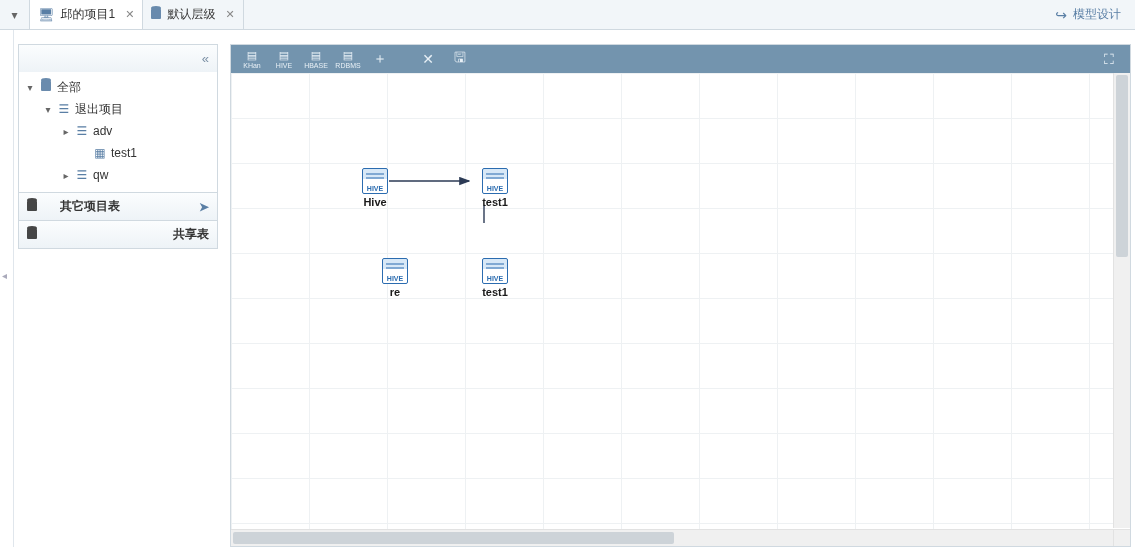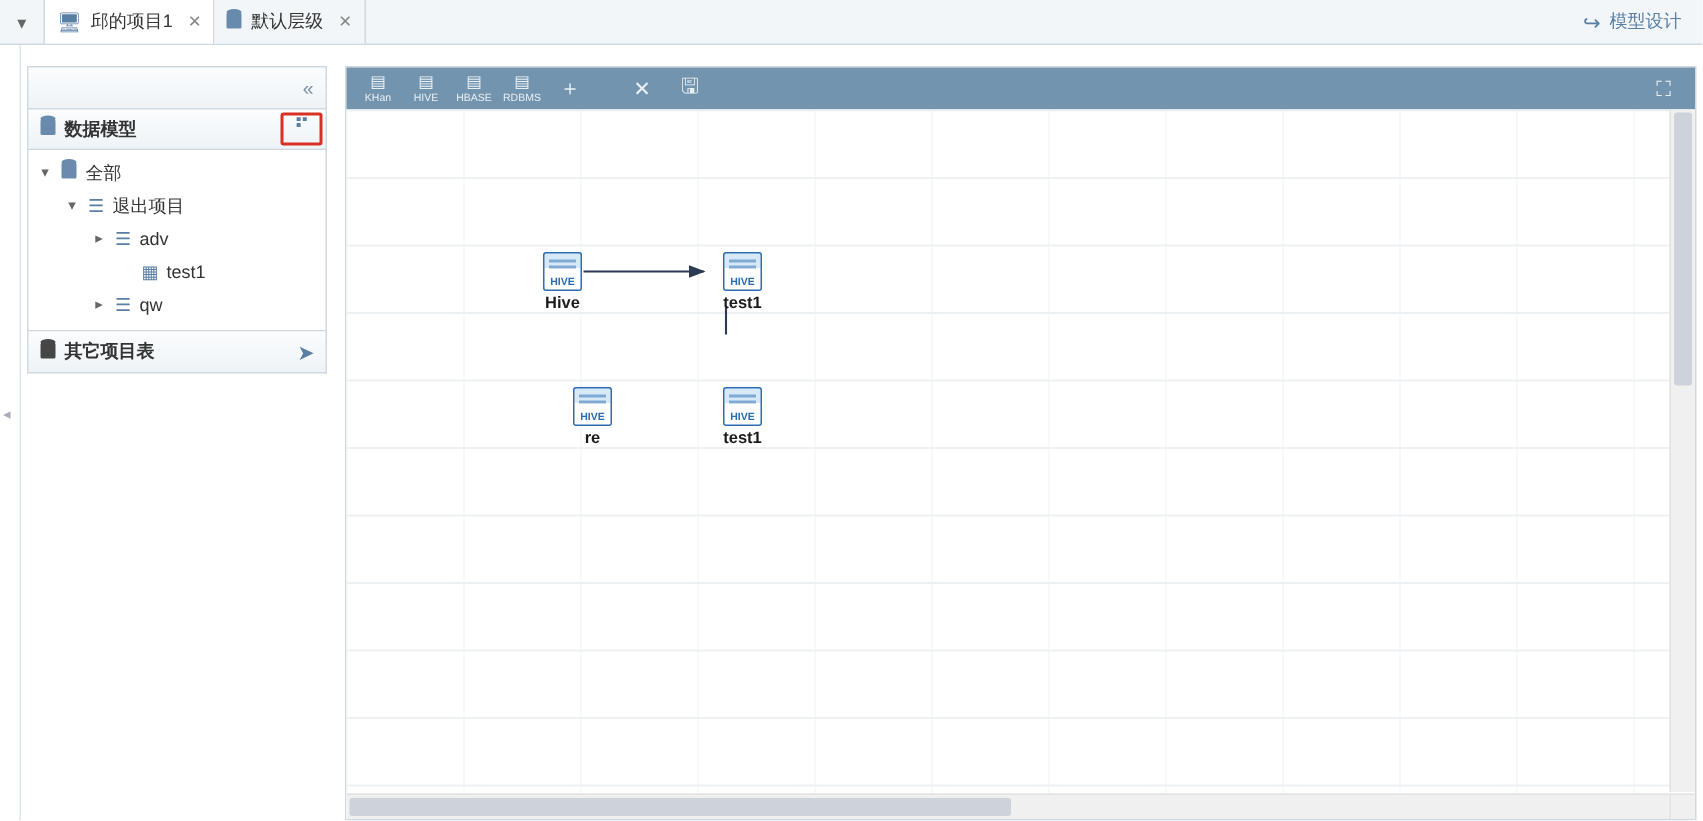--- a/index.html
+++ b/index.html
@@ -34,21 +34,21 @@
 
 .tree { border-left: 1px solid #d0d9e0; border-right: 1px solid #d0d9e0; border-bottom: 1px solid #d0d9e0; padding: 4px 0 6px 0; background: #fff; }
 .tree-node { display: flex; align-items: center; height: 22px; padding-left: 6px; gap: 4px; cursor: pointer; }
 .tree-node .tw { width: 10px; text-align: center; color: #666; font-size: 10px; }
 .tree-node .ni { color: #5a7fa5; width: 14px; text-align: center; }
 .lv1 { padding-left: 6px; }
 .lv2 { padding-left: 24px; }
 .lv3 { padding-left: 42px; }
 .lv4 { padding-left: 60px; }
 
-.panel-collapsed { display: flex; align-items: center; height: 28px; padding: 0 8px; border: 1px solid #d0d9e0; border-top:none; background: linear-gradient(#fbfdfe,#eef3f7); font-weight: bold; gap: 6px; justify-content: space-between; }
+.panel-collapsed { display: flex; align-items: center; height: 28px; padding: 0 8px; border: 1px solid #d0d9e0; border-top:none; background: linear-gradient(#fbfdfe,#eef3f7); font-weight: bold; gap: 23px; justify-content: space-between; }
 .panel-collapsed .trail { margin-left: auto; color: #5a7fa5; cursor: pointer; }
 
 
 .canvas-wrap { flex: 1; margin: 14px 4px 0 12px; display: flex; flex-direction: column; border: 1px solid #d0d9e0; }
 .ctoolbar { height: 28px; background: #7394ae; display: flex; align-items: center; padding: 0 6px; gap: 2px; }
 .ctoolbar .tb { width: 30px; height: 22px; display: flex; align-items: center; justify-content: center; color: #e8f0f6; font-size: 14px; cursor: pointer; border-radius: 2px; }
 .ctoolbar .tb.dbicon { flex-direction: column; font-size: 7px; line-height: 1; gap:1px; }
 .ctoolbar .tb.dbicon .dbi { font-size: 11px; }
 .ctoolbar .spacer { flex: 1; }
 .ctoolbar .sep { width: 14px; }
@@ -99,26 +99,20 @@
   </div>
 </div>
 
 <div class="main">
   <div class="left-rail"></div>
 
   <div class="sidebar">
     <div class="side-head">
       <span class="collapse">«</span>
     </div>
-    <div class="panel-title">
-      <span class="picon"><span class="db-glyph"></span></span>
-      <span>数据模型</span>
-      <span class="trail"><span class="spinner"></span></span>
-      <span class="redbox"></span>
-    </div>
     <div class="tree">
       <div class="tree-node lv1">
         <span class="tw">▾</span>
         <span class="ni"><span class="db-glyph"></span></span>
         <span>全部</span>
       </div>
       <div class="tree-node lv2">
         <span class="tw">▾</span>
         <span class="ni">☰</span>
         <span>退出项目</span>
@@ -136,20 +130,24 @@
       <div class="tree-node lv3">
         <span class="tw">▸</span>
         <span class="ni">☰</span>
         <span>qw</span>
       </div>
     </div>
     <div class="panel-collapsed">
       <span class="picon"><span class="db-glyph"></span></span>
       <span>其它项目表</span>
       <span class="trail">➤</span>
+    </div>
+    <div class="panel-collapsed">
+      <span class="picon"><span class="db-glyph"></span></span>
+      <span>共享表</span>
     </div>
   </div>
 
   <div class="canvas-wrap">
     <div class="ctoolbar">
       <div class="tb dbicon">
           <span class="dbi">▤</span>
           <span>KHan</span>
         </div>
       <div class="tb dbicon">

